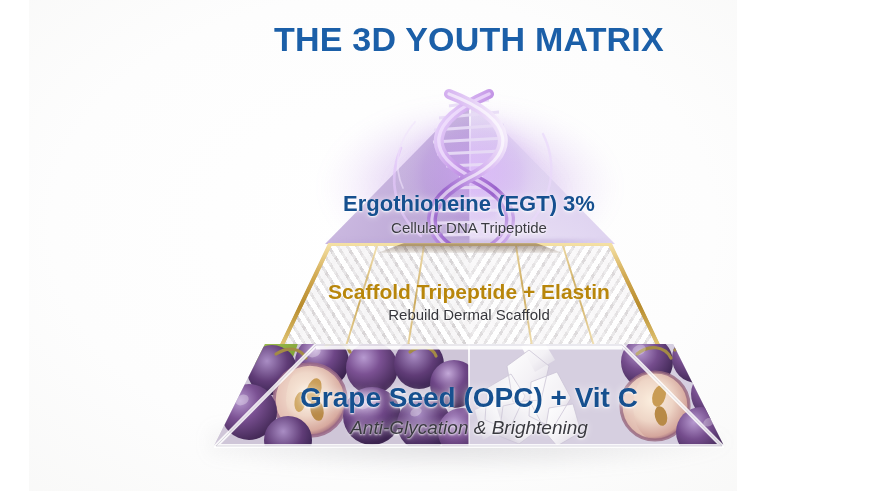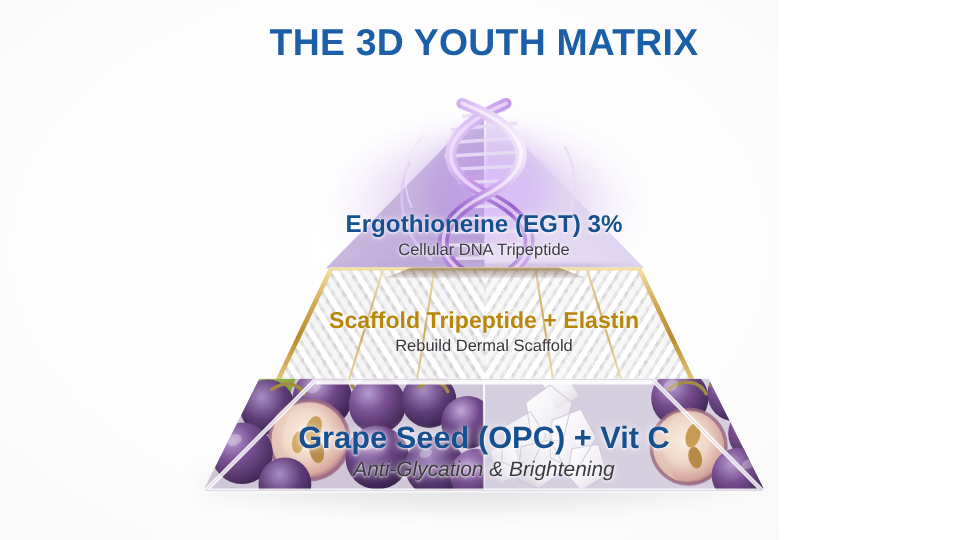--- a/index.html
+++ b/index.html
@@ -16,20 +16,21 @@
   }
 
   .stage {
     position: relative;
     width: 708px;
     height: 491px;
     overflow: hidden;
     background:
       radial-gradient(ellipse 600px 420px at 50% 46%, #ffffff 0%, #fdfdfd 55%, #f7f7f6 100%),
       linear-gradient(170deg, #fbfbfa 0%, #f8f8f7 40%, #f4f4f3 100%);
+    margin-left: 29px;
   }
 
   
   .header {
     position: absolute;
     top: 0; left: 0;
     width: 880px;
     text-align: center;
     z-index: 60;
   }

